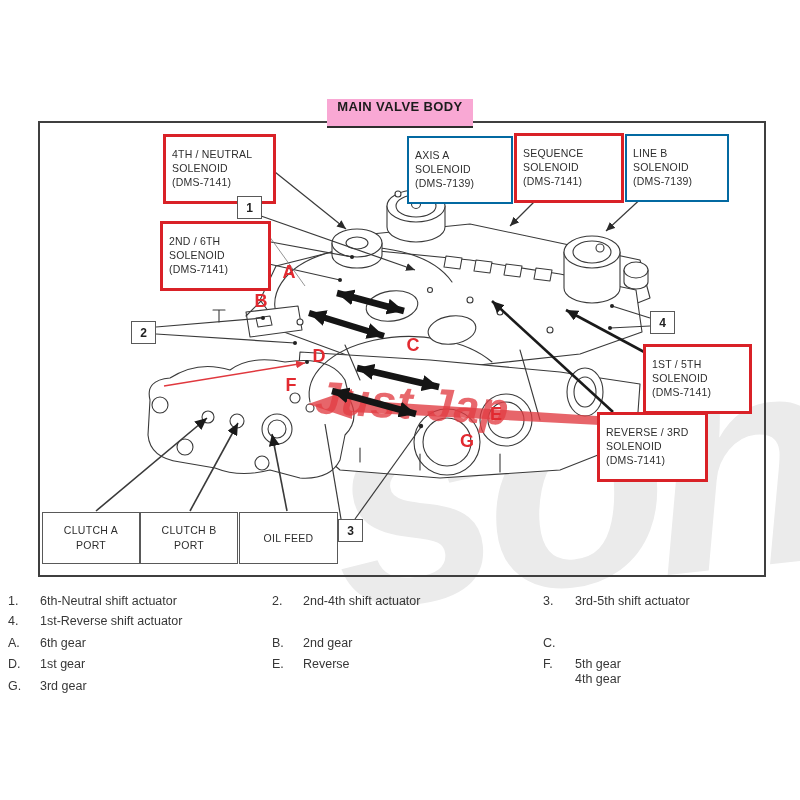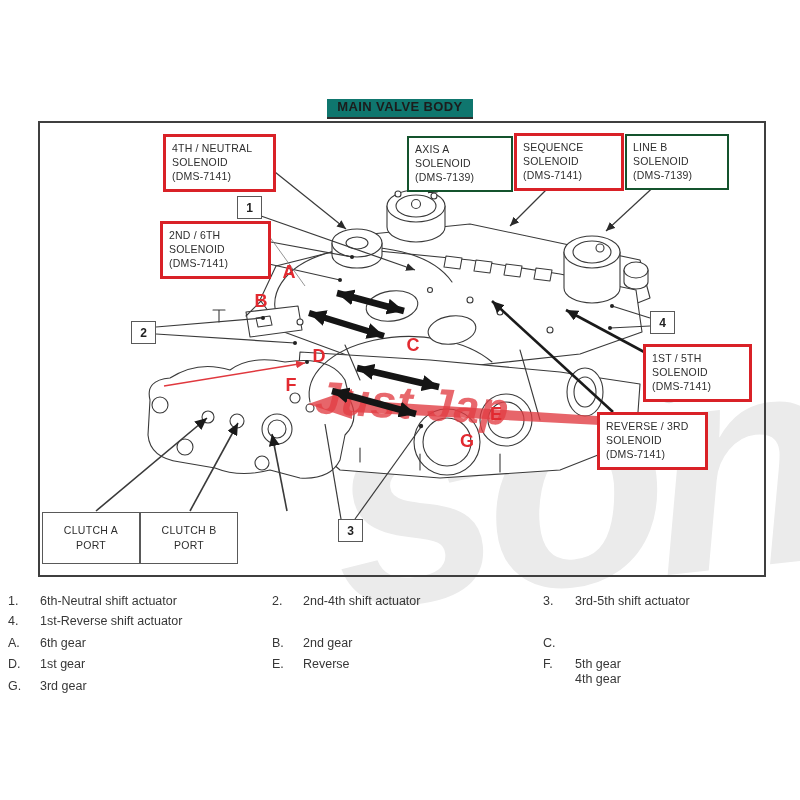--- a/index.html
+++ b/index.html
@@ -1,39 +1,39 @@
 <!DOCTYPE html>
 <html><head>
 <meta charset="utf-8">
 <style>
   html,body{margin:0;padding:0;background:#fff;}
   .stage{position:relative;width:800px;height:800px;background:#fff;overflow:hidden;
          font-family:"Liberation Sans",sans-serif;}
   
   .title-wrap{position:absolute;left:0;top:97px;width:100%;text-align:center;z-index:6;}
   .title-wrap span{display:inline-block;font-weight:bold;font-size:13px;letter-spacing:.4px;
-         color:#1c1c1c;padding:0 10px 3px 10px;border-bottom:2px solid #2e2e2e;background:#0f766e;}
+         color:#1c1c1c;padding:0 10px 12px 10px;border-bottom:2px solid #2e2e2e;background:#f9a8d4;}
   
   .frame{position:absolute;left:38px;top:121px;width:724px;height:452px;
          border:2px solid #3f3f3f;z-index:1;}
   
   .wm-gray{position:absolute;left:330px;top:330px;font-size:300px;font-weight:bold;font-style:italic;
          letter-spacing:-14px;color:#ebebeb;transform:rotate(-6deg);z-index:0;line-height:1;}
   .wm-reg{position:absolute;left:658px;top:376px;font-size:30px;color:#dcdcdc;z-index:0;}
   .wm-red{position:absolute;left:315px;top:380px;font-size:46px;font-weight:bold;font-style:italic;
          color:rgba(226,62,68,0.78);transform:rotate(3.5deg);z-index:3;letter-spacing:1px;
          white-space:nowrap;line-height:1;}
   
   svg.layer{position:absolute;left:0;top:0;width:800px;height:800px;pointer-events:none;}
   #art{z-index:2;} #overlay{z-index:4;}
   
-  .co{position:absolute;background:#fff;padding:5px 6px;font-size:10.5px;line-height:1.32;
+  .co{position:absolute;background:#fff;padding:11px 6px;font-size:10.5px;line-height:1.32;
       color:#2e2e2e;z-index:5;letter-spacing:.2px;}
   .co.red{border:3px solid #d92127;}
-  .co.gray{border:2px solid #14532d;}
+  .co.gray{border:2px solid #0369a1;}
   .co.thinred{border:2px solid #e0383e;}
   .co .pn{font-weight:normal;}
   .co div:empty{display:none;}
   
   .nb{position:absolute;width:23px;height:21px;border:1.5px solid #595959;background:#fff;
       display:flex;align-items:center;justify-content:center;font-weight:bold;font-size:12px;
       color:#222;z-index:5;}
   
   .pb{position:absolute;height:50px;border:1.5px solid #595959;background:#fff;display:flex;
       flex-direction:column;align-items:center;justify-content:center;font-size:10.5px;
@@ -251,20 +251,24 @@
   <div class="nb" style="left:650px;top:311px">4</div>
 
   <div class="pb" style="left:42px;top:512px;width:96px">
     <div>CLUTCH A</div>
     <div>PORT</div>
   </div>
   <div class="pb" style="left:140px;top:512px;width:96px">
     <div>CLUTCH B</div>
     <div>PORT</div>
   </div>
+  <div class="pb" style="left:239px;top:512px;width:97px">
+    <div>OIL FEED</div>
+
+  </div>
 
   <div>
     <span class="lg-item" style="left:8px;top:594px">1.</span>
     <span class="lg-item" style="left:40px;top:594px">6th-Neutral shift actuator</span>
     <span class="lg-item" style="left:272px;top:594px">2.</span>
     <span class="lg-item" style="left:303px;top:594px">2nd-4th shift actuator</span>
     <span class="lg-item" style="left:543px;top:594px">3.</span>
     <span class="lg-item" style="left:575px;top:594px">3rd-5th shift actuator</span>
 
     <span class="lg-item" style="left:8px;top:614px">4.</span>

